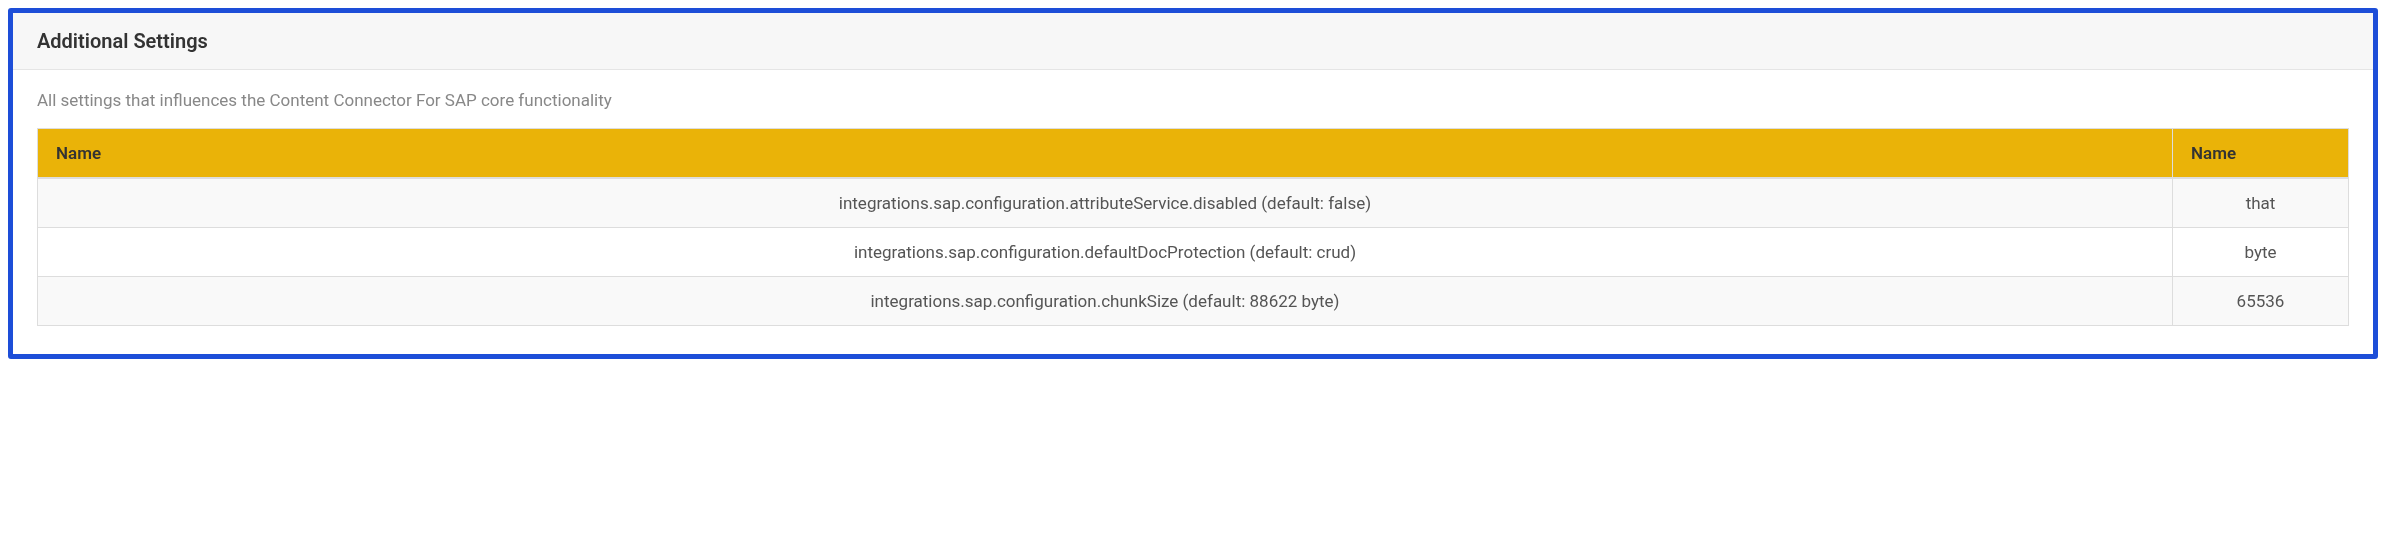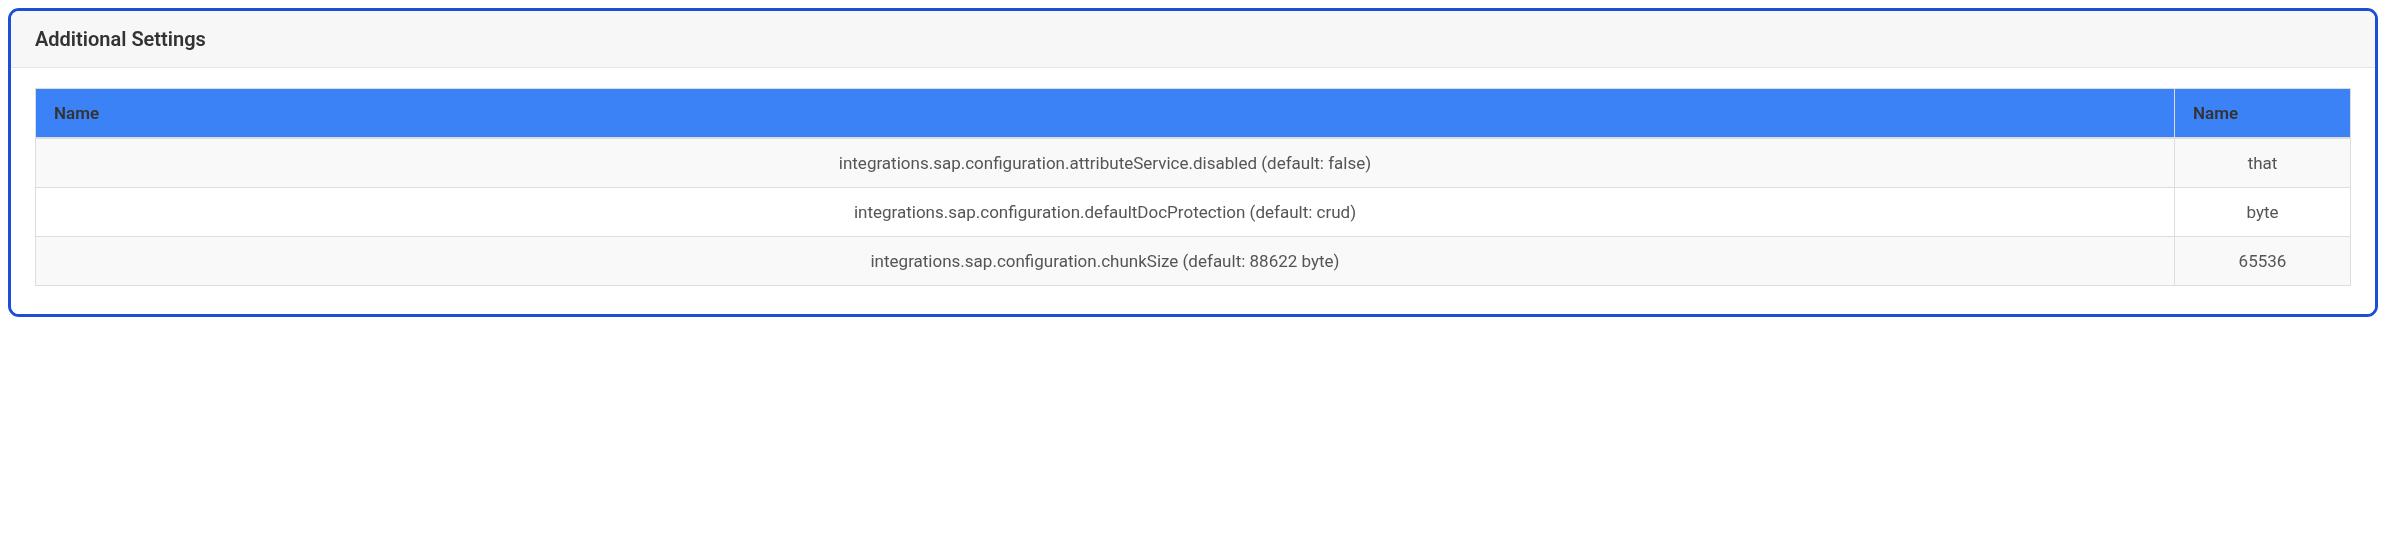--- a/index.html
+++ b/index.html
@@ -8,22 +8,22 @@
       padding: 0;
     }
     body {
       font-family: -apple-system, BlinkMacSystemFont, "Segoe UI", Roboto, "Helvetica Neue", Arial, sans-serif;
       background: #fff;
       padding: 8px;
       font-size: 16px;
       color: #333;
     }
     .panel {
-      border: 3px solid #1d4ed8;
-      border-radius: 11px;
+      border: 5px solid #1d4ed8;
+      border-radius: 3px;
       overflow: hidden;
     }
     .panel-header {
       background: #f7f7f7;
       padding: 16px 24px;
       border-bottom: 1px solid #e5e5e5;
     }
     .panel-title {
       font-size: 20px;
       font-weight: 600;
@@ -42,21 +42,21 @@
       width: 100%;
       border-collapse: collapse;
       border: 1px solid #ddd;
     }
     .settings-table thead th {
       text-align: left;
       padding: 14px 18px;
       font-weight: 600;
       font-size: 17px;
       color: #333;
-      background: #3b82f6;
+      background: #eab308;
       border-bottom: 2px solid #ddd;
     }
     .settings-table thead th:first-child {
       border-right: 1px solid #ddd;
     }
     .settings-table tbody td {
       padding: 14px 18px;
       font-size: 17px;
       color: #555;
       border-bottom: 1px solid #ddd;
@@ -82,20 +82,21 @@
     }
   </style>
 </head>
 <body>
 
 <div class="panel">
   <div class="panel-header">
     <div class="panel-title">Additional Settings</div>
   </div>
   <div class="panel-body">
+    <div class="description">All settings that influences the Content Connector For SAP core functionality</div>
     <table class="settings-table">
       <thead>
         <tr>
           <th class="col-name">Name</th>
           <th class="col-value">Name</th>
         </tr>
       </thead>
       <tbody>
         <tr>
           <td>integrations.sap.configuration.attributeService.disabled (default: false)</td>

